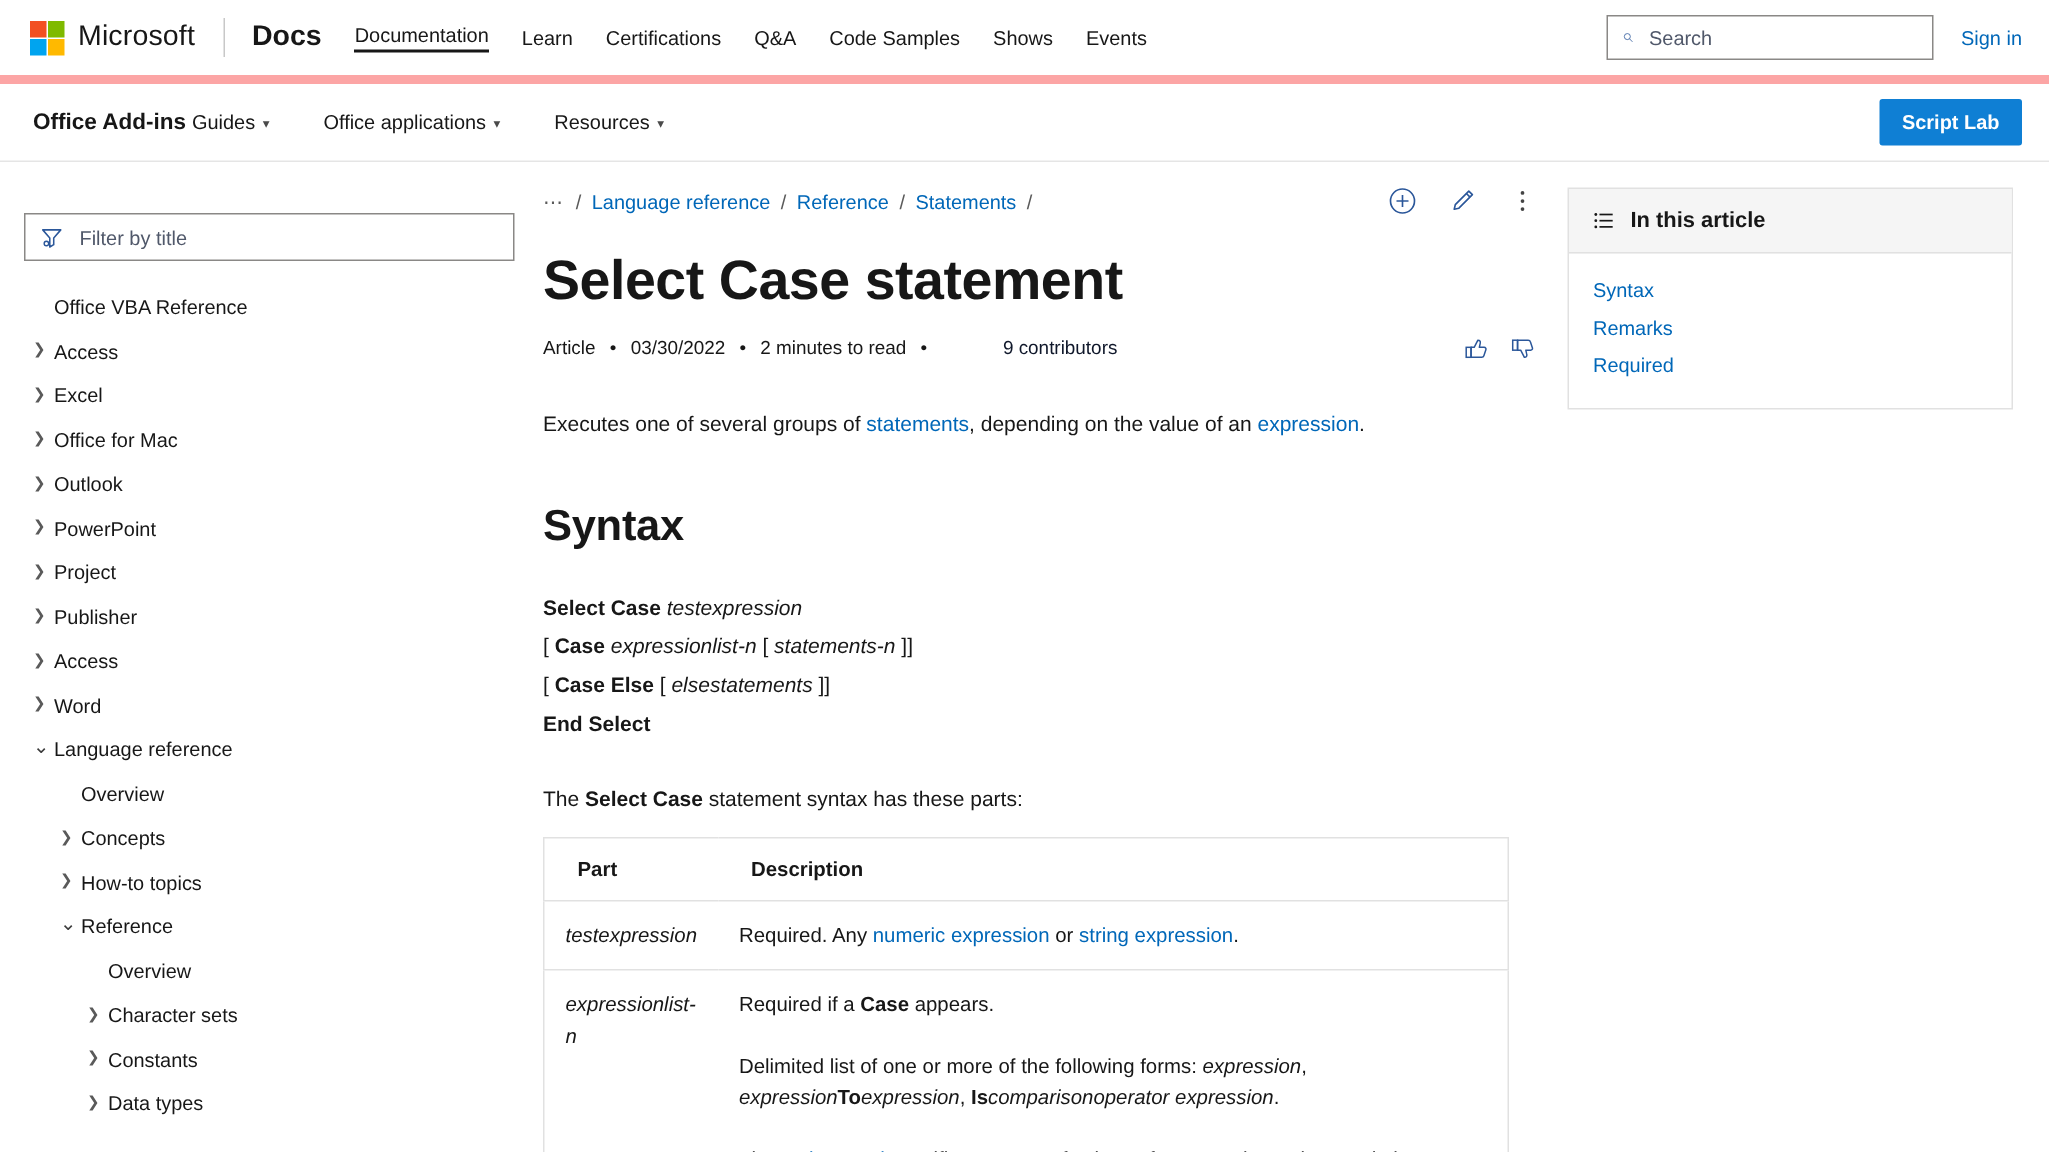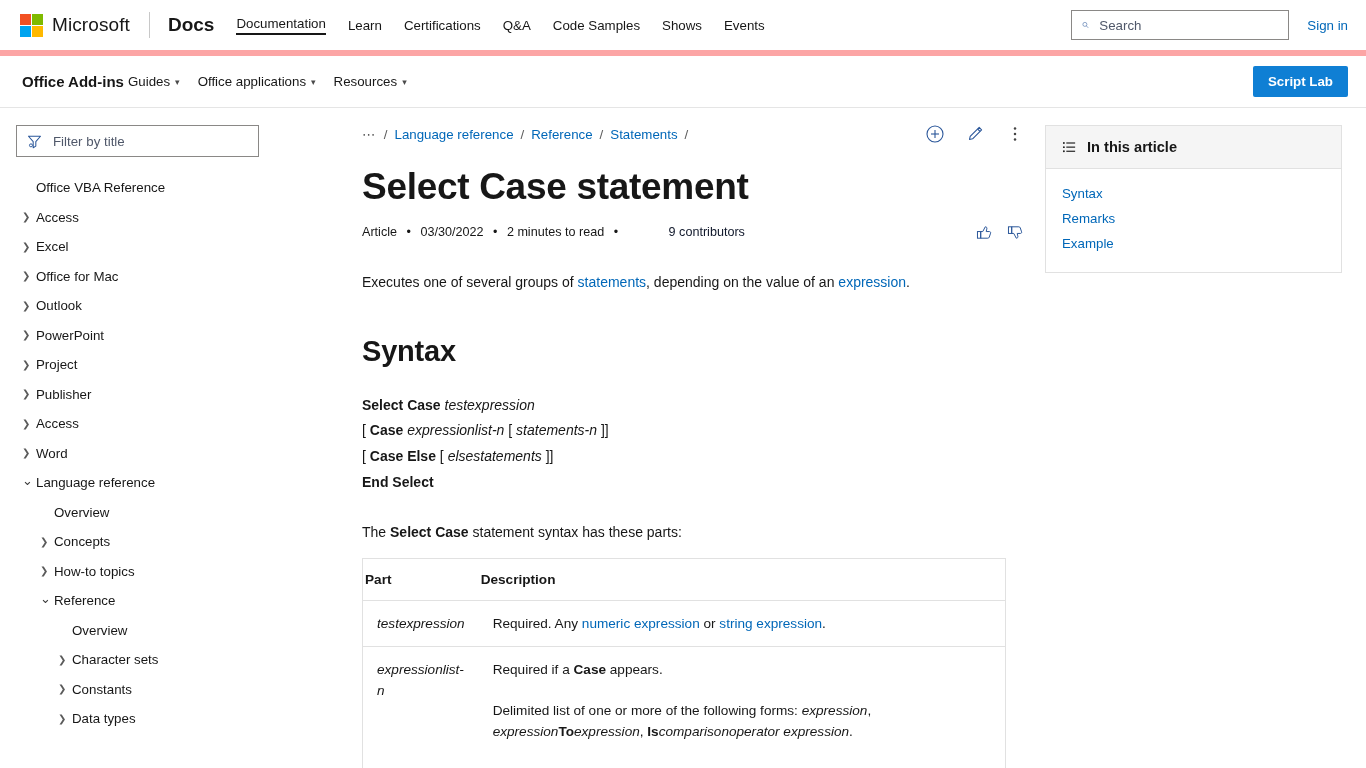--- a/index.html
+++ b/index.html
@@ -45,44 +45,44 @@
   .signin { font-size: 13.3px; color: #0067b8; text-decoration: none; }
 
   
   .subbar {
     height: 52px; width: 100%;
     display: flex; align-items: center;
     border-bottom: 1px solid #e5e5e5;
     padding: 0 18px 0 22px; background: #fff;
   }
   .brand-title { font-size: 15px; font-weight: bold; color: #171717; margin-right: 4px; }
-  .subnav { display: flex; align-items: center; gap: 18px; }
+  .subnav { display: flex; align-items: center; gap: 36px; }
   .subnav .item {
     font-size: 13.3px; color: #171717; text-decoration: none;
     display: inline-flex; align-items: center; gap: 5px; cursor: pointer;
   }
   .chev { font-size: 9px; color: #4a4a4a; line-height: 1; position: relative; top: 1px; }
   .scriptlab {
     margin-left: auto;
     background: #0f7fd4; color: #fff;
     font-size: 13.3px; font-weight: bold;
     border: none; border-radius: 2px;
     padding: 8px 15px; cursor: pointer;
     font-family: inherit;
   }
 
   
   .page { display: flex; width: 100%; height: 660px; align-items: flex-start; }
 
   
   .sidebar { width: 330px; flex: 0 0 330px; padding: 17px 16px 0 16px; }
   .filterbox {
-    width: 243px; height: 32px;
+    width: 327px; height: 32px;
     border: 1px solid #8a8886; background: #fff;
-    display: flex; align-items: center; gap: 9px; padding: 0 10px;
+    display: flex; align-items: center; gap: 9px; padding: 0 10px; margin-top: 17px;
   }
   .filterbox input {
     border: none; outline: none; flex: 1;
     font-size: 13.3px; font-family: inherit; color: #171717; background: transparent;
   }
   .filterbox input::placeholder { color: #50586a; }
   .tree { margin-top: 16px; }
   .tnode {
     display: flex; align-items: center;
     font-size: 13.3px; color: #171717;
@@ -130,21 +130,21 @@
 
   table.parts-table {
     margin-top: 18px; width: 644px;
     border-collapse: collapse;
     border-left: 1px solid #e1e1e1; border-right: 1px solid #e1e1e1;
     border-top: 1px solid #e1e1e1;
     font-size: 13.6px;
   }
   table.parts-table th {
     text-align: left; font-weight: bold; color: #171717;
-    padding: 13px 2px; border-bottom: 1px solid #e1e1e1;
+    padding: 13px 22px; border-bottom: 1px solid #e1e1e1;
     font-size: 13.6px;
   }
   table.parts-table td {
     padding: 12px 14px; vertical-align: top;
     border-bottom: 1px solid #e1e1e1; color: #171717; line-height: 1.55;
   }
   td.col-part { width: 112px; font-style: italic; }
   td.col-desc b { font-weight: bold; }
   td.col-desc i { font-style: italic; }
   td.col-desc p { margin: 0 0 20px 0; }
@@ -416,17 +416,17 @@
           <circle cx="2" cy="7.6" r="1" fill="#171717"></circle>
             <rect x="4.6" y="7" width="9.4" height="1.2" fill="#171717"></rect>
           <circle cx="2" cy="12" r="1" fill="#171717"></circle>
             <rect x="4.6" y="11.4" width="9.4" height="1.2" fill="#171717"></rect>
         </svg>
         <span>In this article</span>
       </div>
       <div class="raillist">
         <a>Syntax</a>
         <a>Remarks</a>
-        <a>Example</a>
+        <a>Required</a>
       </div>
     </div>
   </aside>
 </div>
 
 </body></html>

